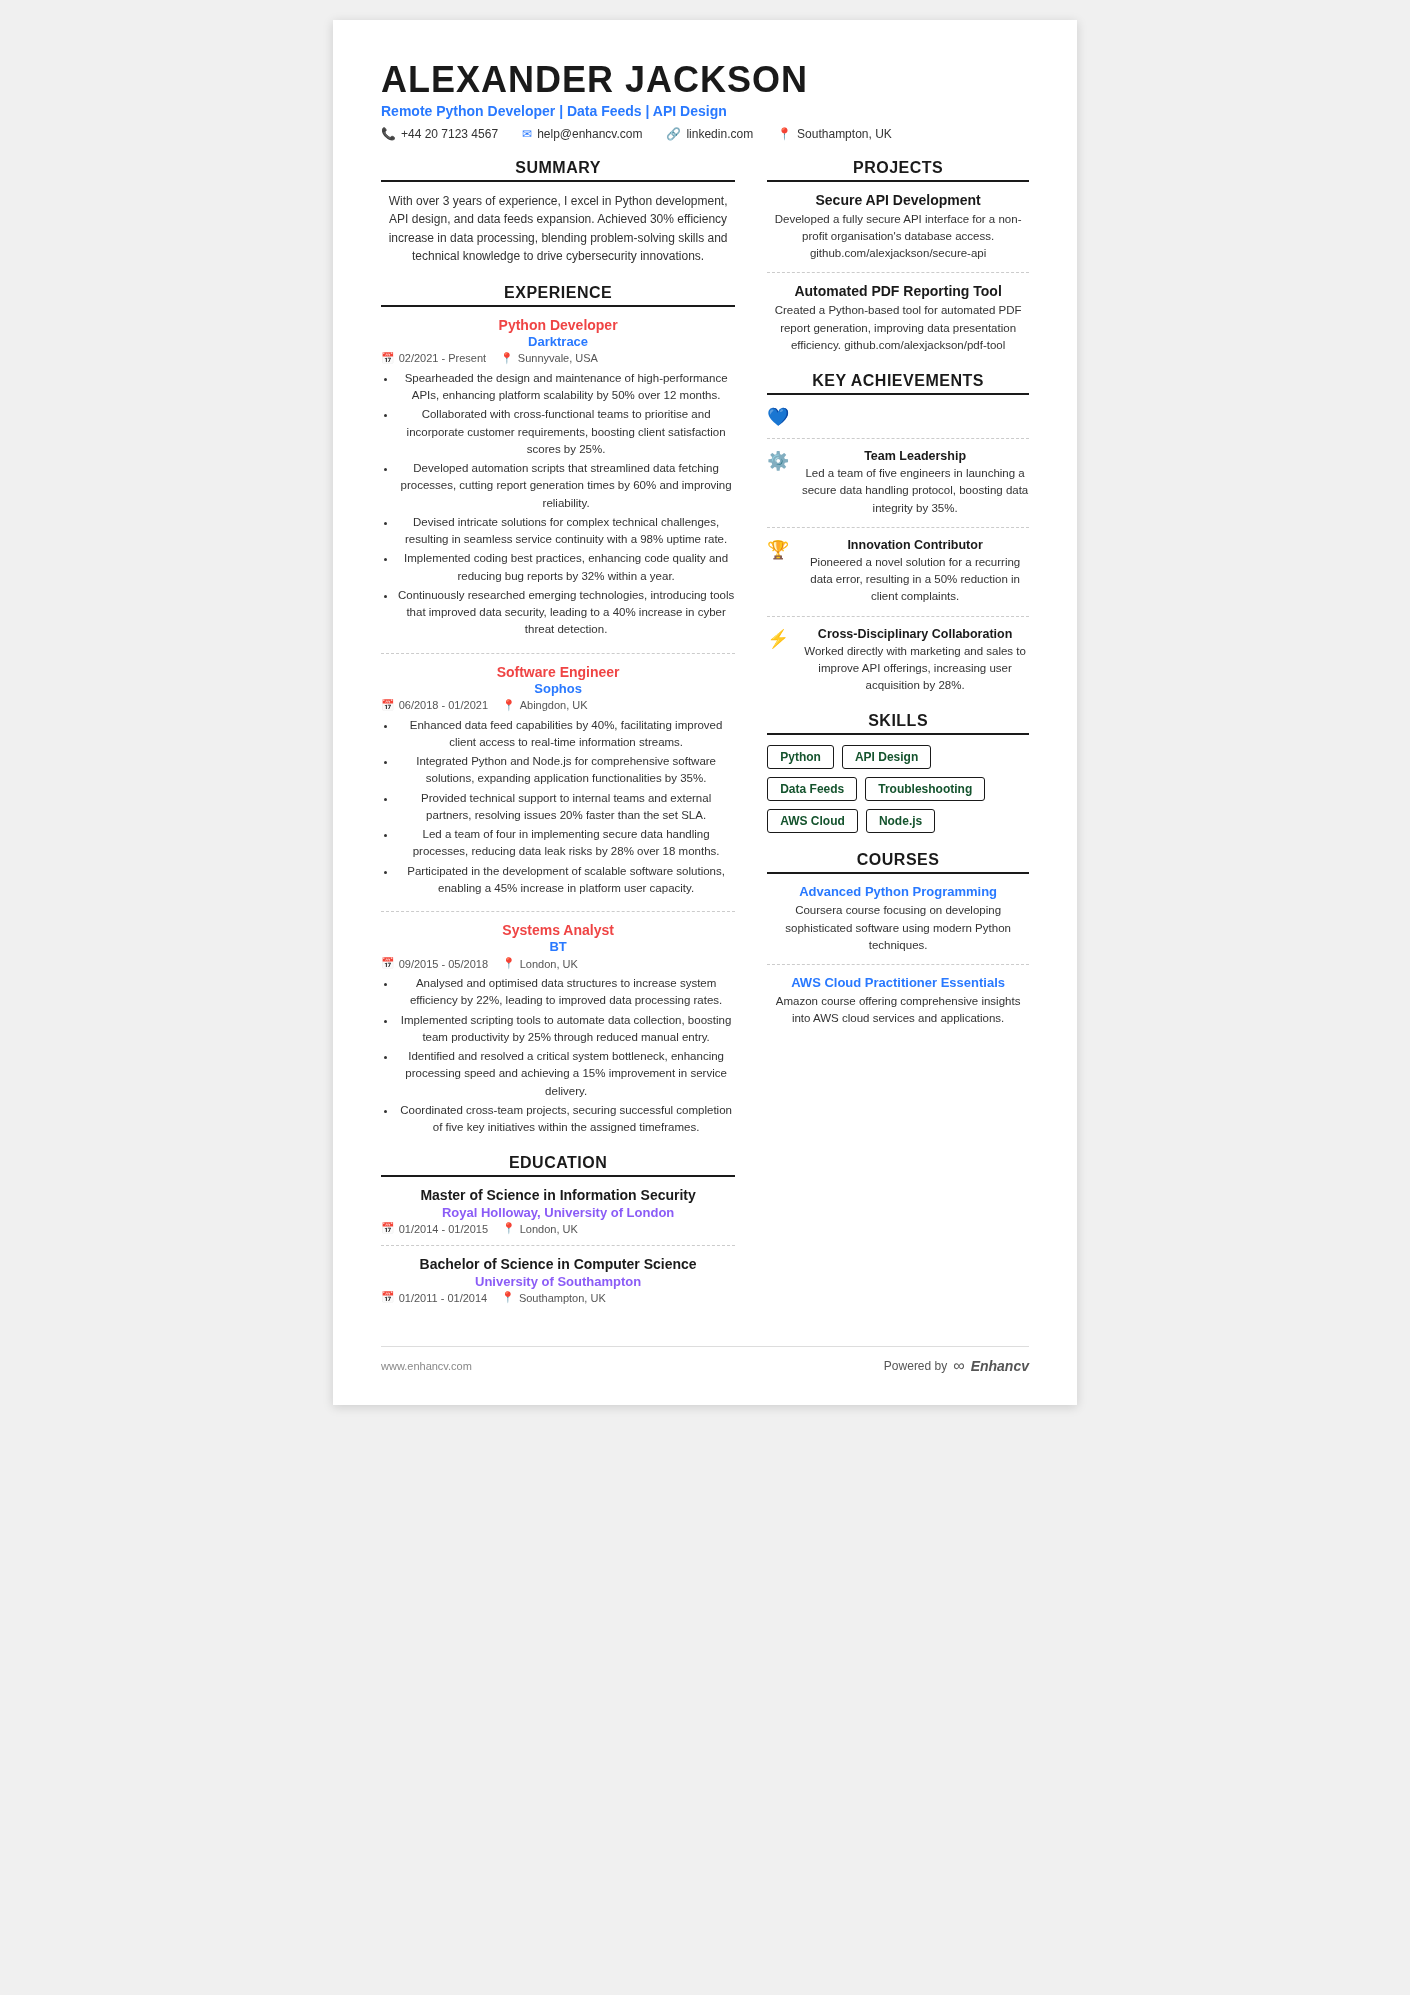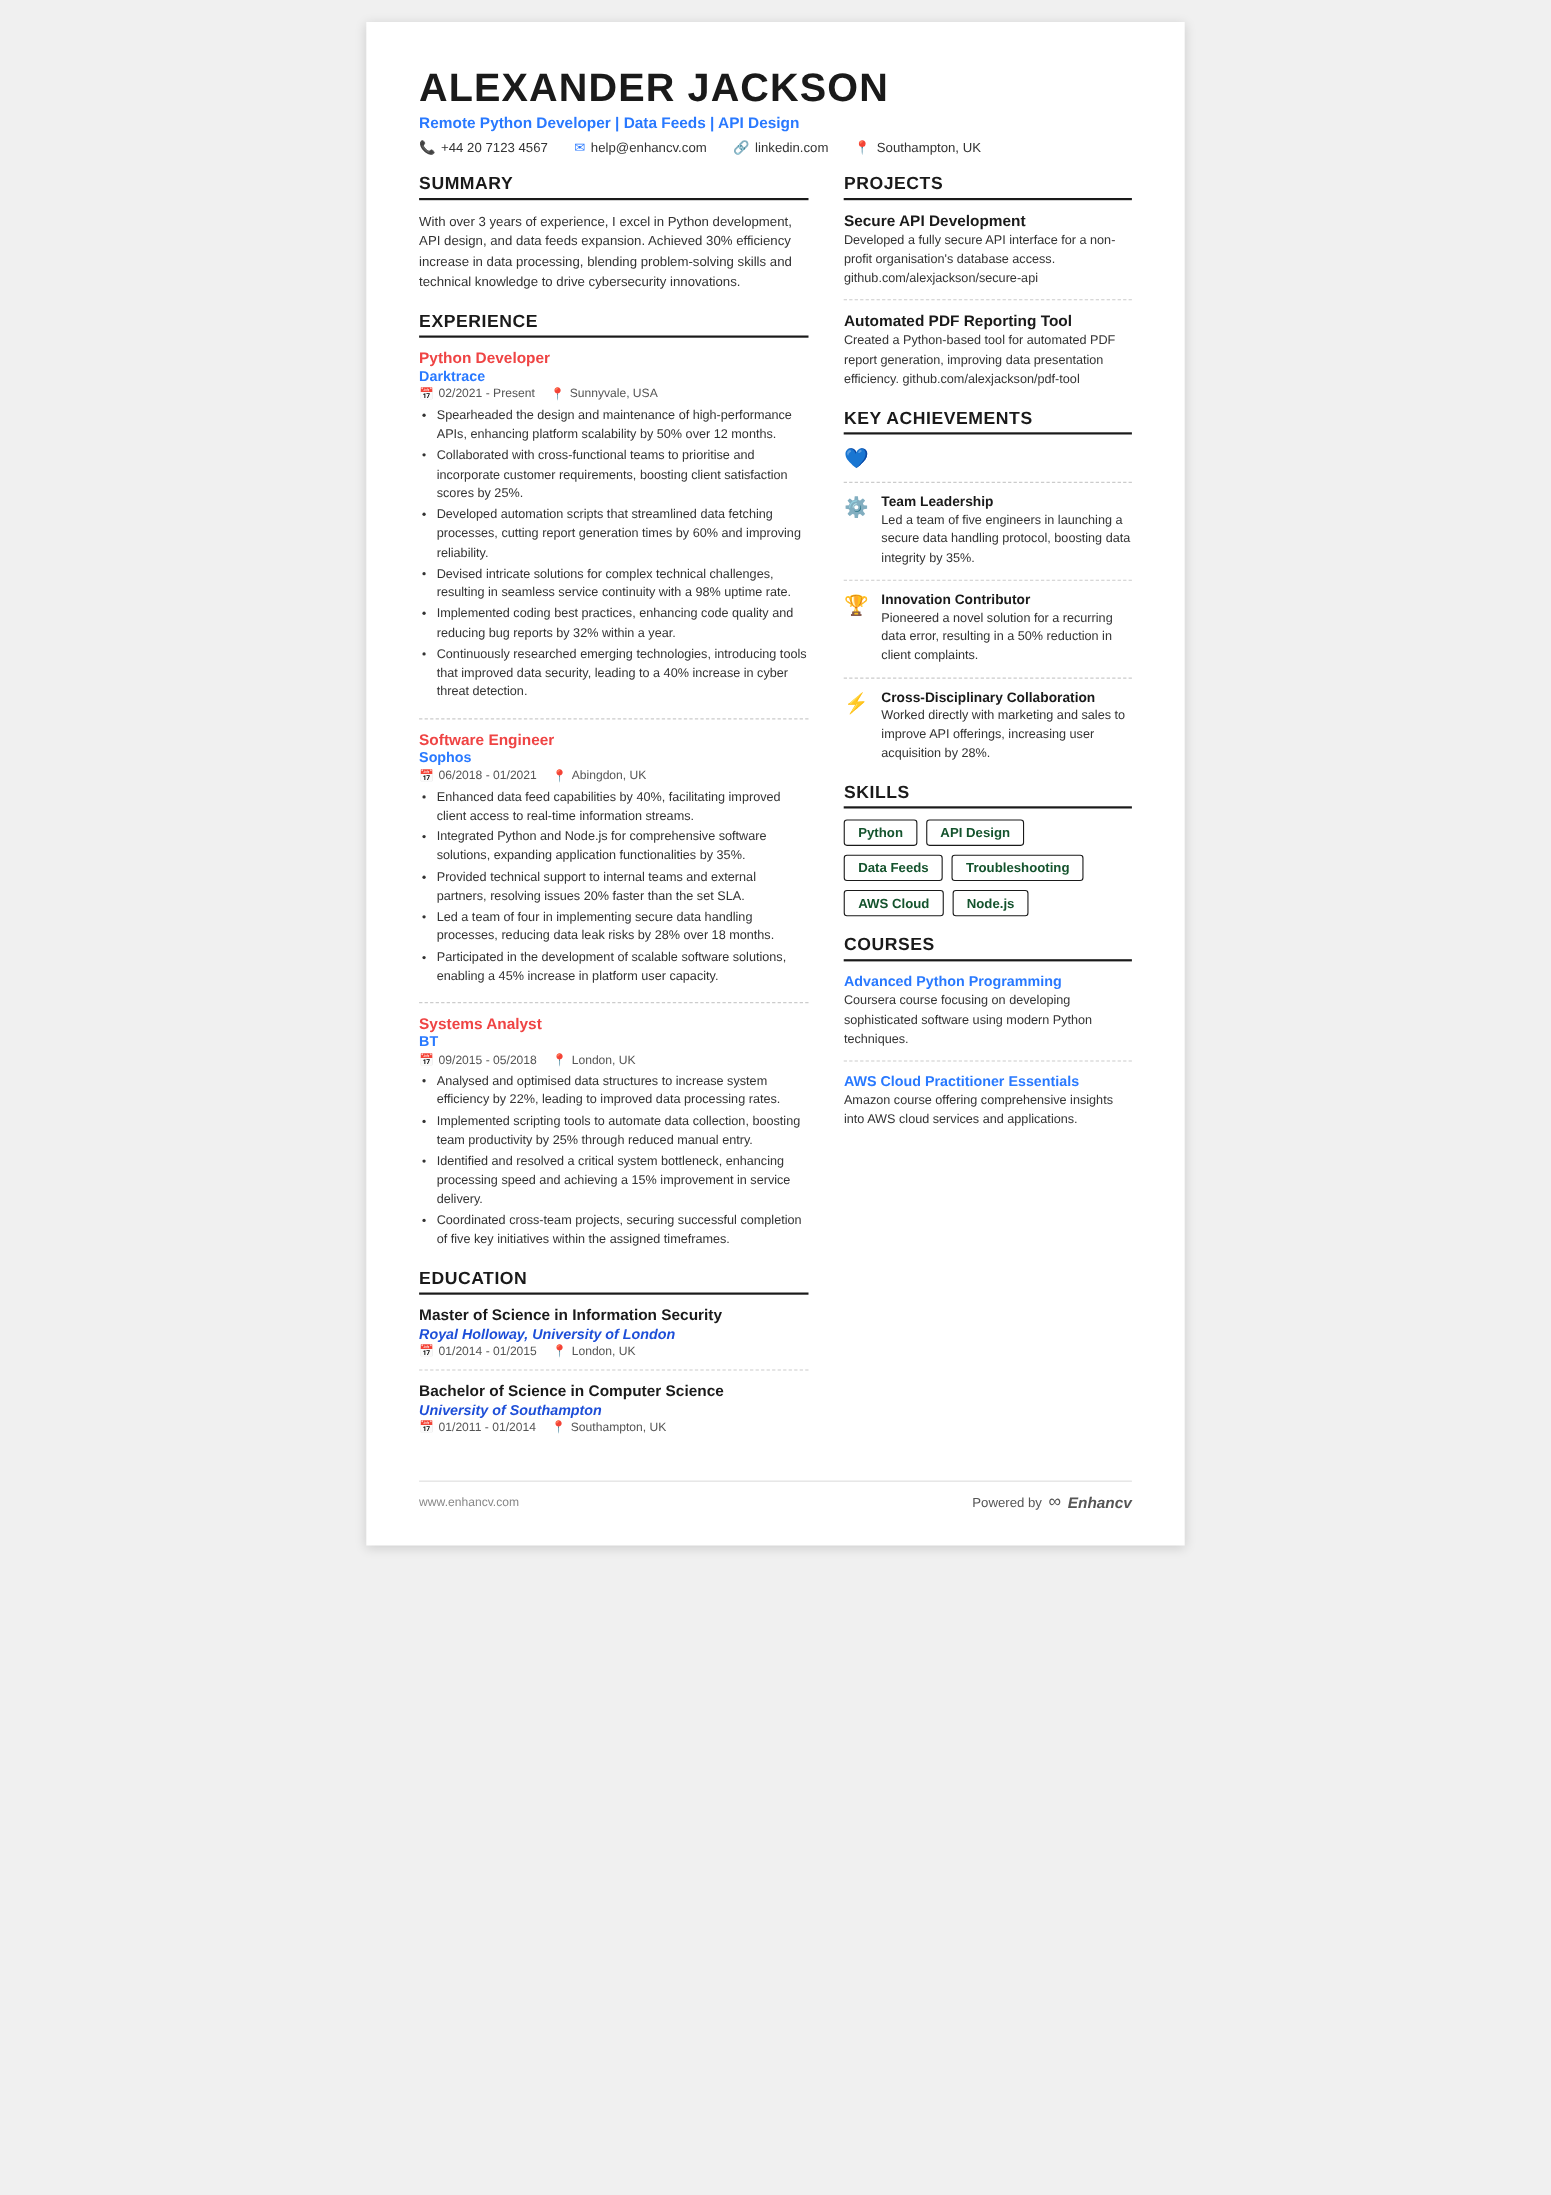--- a/index.html
+++ b/index.html
@@ -48,21 +48,21 @@
     }
     .contact-icon { color: #2979ff; font-size: 12px; }
     
     .columns {
       display: flex;
       gap: 32px;
     }
     .left-col { flex: 1.15; min-width: 0; }
     .right-col { flex: 0.85; min-width: 0; }
     
-    .section { margin-bottom: 18px; }
+    .section { margin-bottom: 18px; text-align: center; }
     .section-title {
       font-size: 16px;
       font-weight: 900;
       text-transform: uppercase;
       color: #1a1a1a;
       border-bottom: 2.5px solid #1a1a1a;
       padding-bottom: 3px;
       margin-bottom: 10px;
       letter-spacing: 0.5px;
     }
@@ -112,23 +112,22 @@
     .edu-block { margin-bottom: 10px; }
     .edu-degree {
       font-size: 14px;
       font-weight: 700;
       color: #1a1a1a;
       margin-bottom: 2px;
     }
     .edu-school {
       font-size: 13px;
       font-weight: 700;
-      color: #1d4ed8;
+      color: #8b5cf6;
       margin-bottom: 2px;
-      font-style: italic;
     }
     .edu-meta {
       font-size: 11px;
       color: #555;
       display: flex;
       align-items: center;
       gap: 14px;
     }
     
     .project-block { margin-bottom: 10px; }

